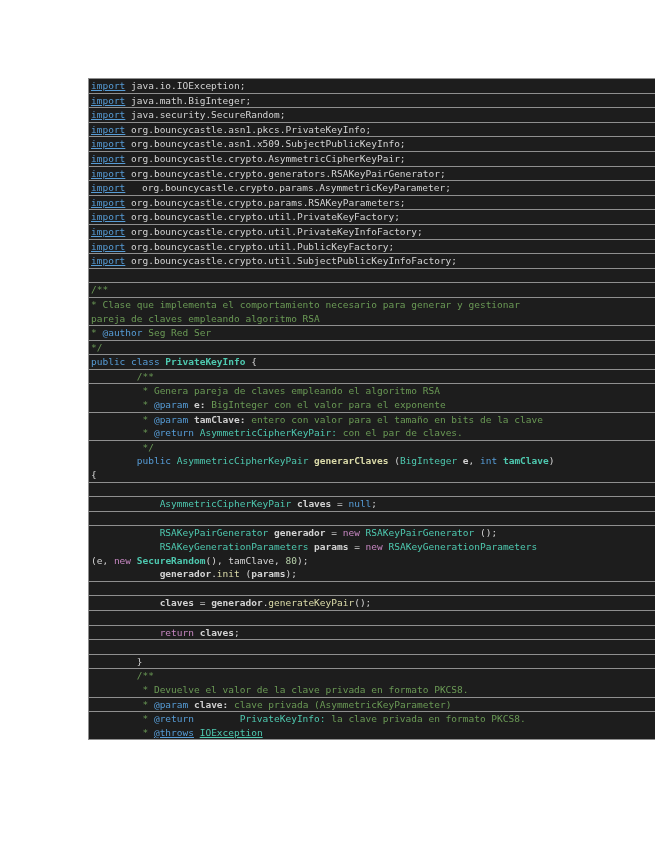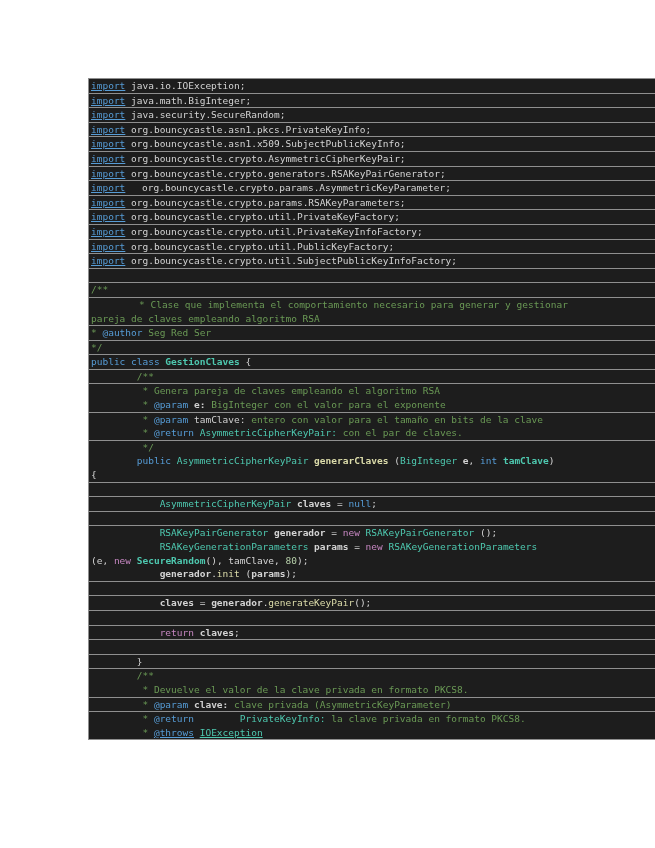--- a/index.html
+++ b/index.html
@@ -81,41 +81,41 @@
       <div class="code-box" style="border-color: rgb(143, 143, 143);">
         <div class="code-line"><span style="color: rgb(86, 156, 214); text-decoration: underline;">import</span><span style="color: rgb(212, 212, 212);"> org.bouncycastle.crypto.util.SubjectPublicKeyInfoFactory;</span></div>
       </div>
       <div class="code-box" style="border-color: rgb(143, 143, 143);">
         <div class="code-line">&nbsp;</div>
       </div>
       <div class="code-box" style="border-color: rgb(143, 143, 143);">
         <div class="code-line"><span style="color: rgb(106, 153, 85);">/**</span></div>
       </div>
       <div class="code-box" style="border-color: rgb(143, 143, 143);">
-        <div class="code-line"><span style="color: rgb(106, 153, 85); margin-left: 48px;">* Clase que implementa el comportamiento necesario para generar y gestionar</span></div>
+        <div class="code-line"><span style="color: rgb(106, 153, 85);">* Clase que implementa el comportamiento necesario para generar y gestionar</span></div>
         <div class="code-line"><span style="color: rgb(106, 153, 85);">pareja de claves empleando algoritmo RSA</span></div>
       </div>
       <div class="code-box" style="border-color: rgb(143, 143, 143);">
         <div class="code-line"><span style="color: rgb(106, 153, 85);">* </span><span style="color: rgb(86, 156, 214);">@author</span><span style="color: rgb(106, 153, 85);"> Seg Red Ser</span></div>
       </div>
       <div class="code-box" style="border-color: rgb(143, 143, 143);">
         <div class="code-line"><span style="color: rgb(106, 153, 85);">*/</span></div>
       </div>
       <div class="code-box" style="border-color: rgb(143, 143, 143);">
-        <div class="code-line"><span style="color: rgb(86, 156, 214);">public class </span><span style="color: rgb(78, 201, 176); font-weight: bold;">GestionClaves</span><span style="color: rgb(212, 212, 212);"> {</span></div>
+        <div class="code-line"><span style="color: rgb(86, 156, 214);">public class </span><span style="color: rgb(78, 201, 176); font-weight: bold;">PrivateKeyInfo</span><span style="color: rgb(212, 212, 212);"> {</span></div>
       </div>
       <div class="code-box" style="border-color: rgb(143, 143, 143);">
         <div class="code-line"><span style="color: rgb(106, 153, 85);">        /**</span></div>
       </div>
       <div class="code-box" style="border-color: rgb(143, 143, 143);">
         <div class="code-line"><span style="color: rgb(106, 153, 85);">         * Genera pareja de claves empleando el algoritmo RSA</span></div>
         <div class="code-line"><span style="color: rgb(106, 153, 85);">         * </span><span style="color: rgb(86, 156, 214);">@param</span><span style="color: rgb(106, 153, 85);"> </span><span style="color: rgb(208, 208, 208); font-weight: bold;">e:</span><span style="color: rgb(106, 153, 85);"> BigInteger con el valor para el exponente</span></div>
       </div>
       <div class="code-box" style="border-color: rgb(143, 143, 143);">
-        <div class="code-line"><span style="color: rgb(106, 153, 85);">         * </span><span style="color: rgb(86, 156, 214);">@param</span><span style="color: rgb(106, 153, 85);"> </span><span style="color: rgb(208, 208, 208); font-weight: normal;">tamClave:</span><span style="color: rgb(106, 153, 85);"> entero con valor para el tamaño en bits de la clave</span></div>
+        <div class="code-line"><span style="color: rgb(106, 153, 85);">         * </span><span style="color: rgb(86, 156, 214);">@param</span><span style="color: rgb(106, 153, 85);"> </span><span style="color: rgb(208, 208, 208); font-weight: bold;">tamClave:</span><span style="color: rgb(106, 153, 85);"> entero con valor para el tamaño en bits de la clave</span></div>
         <div class="code-line"><span style="color: rgb(106, 153, 85);">         * </span><span style="color: rgb(86, 156, 214);">@return</span><span style="color: rgb(106, 153, 85);"> </span><span style="color: rgb(78, 201, 176);">AsymmetricCipherKeyPair:</span><span style="color: rgb(106, 153, 85);"> con el par de claves.</span></div>
       </div>
       <div class="code-box" style="border-color: rgb(143, 143, 143);">
         <div class="code-line"><span style="color: rgb(106, 153, 85);">         */</span></div>
         <div class="code-line"><span style="color: rgb(212, 212, 212);">        </span><span style="color: rgb(86, 156, 214);">public </span><span style="color: rgb(78, 201, 176);">AsymmetricCipherKeyPair</span><span style="color: rgb(212, 212, 212);"> </span><span style="color: rgb(220, 220, 170); font-weight: bold;">generarClaves</span><span style="color: rgb(212, 212, 212);"> (</span><span style="color: rgb(78, 201, 176);">BigInteger</span><span style="color: rgb(212, 212, 212);"> </span><span style="color: rgb(212, 212, 212); font-weight: bold;">e</span><span style="color: rgb(212, 212, 212);">, </span><span style="color: rgb(86, 156, 214);">int</span><span style="color: rgb(212, 212, 212);"> </span><span style="color: rgb(78, 201, 176); font-weight: bold;">tamClave</span><span style="color: rgb(212, 212, 212);">)</span></div>
         <div class="code-line"><span style="color: rgb(212, 212, 212);">{</span></div>
       </div>
       <div class="code-box" style="border-color: rgb(143, 143, 143);">
         <div class="code-line">&nbsp;</div>
       </div>

